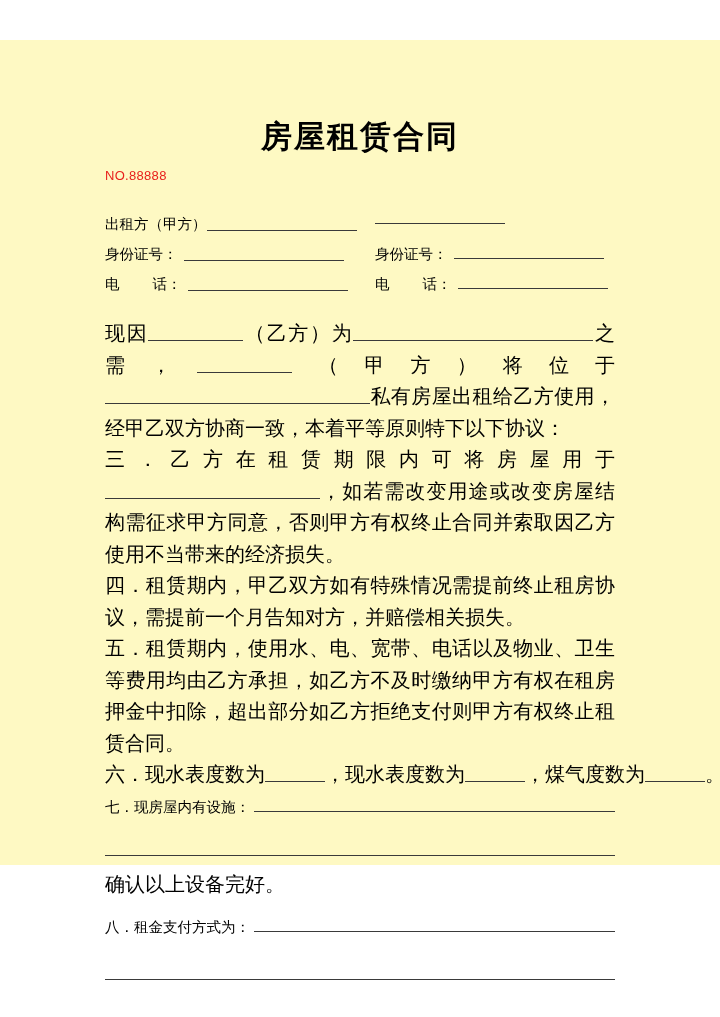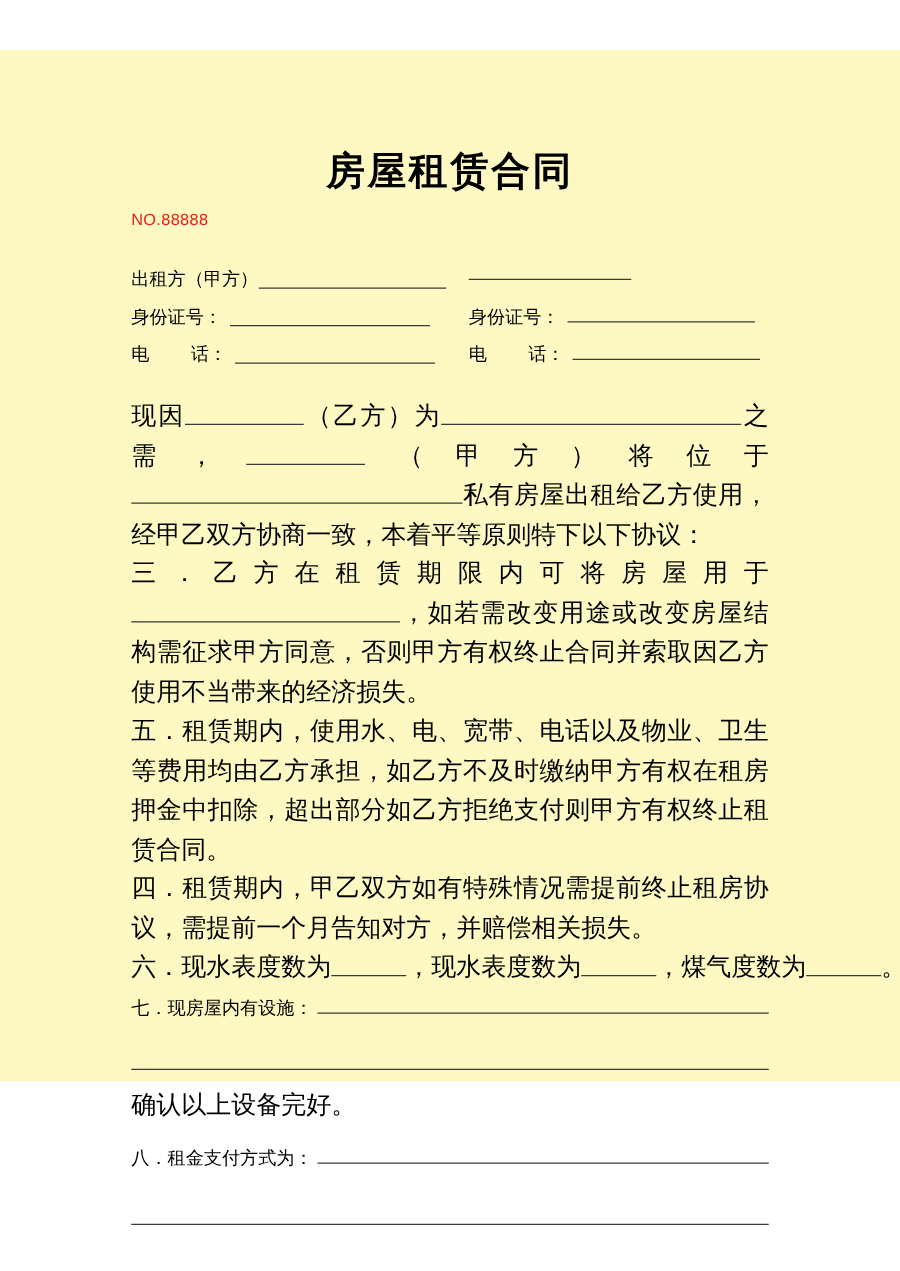--- a/index.html
+++ b/index.html
@@ -195,25 +195,25 @@
       <span>现因</span><span class="blk w95"></span><span>（乙方）为</span><span class="blk w240"></span><span>之需，</span><span class="blk w95"></span><span>（甲方）</span><span>将位于</span><span class="blk w265"></span><span>私有房屋出租给乙方使用，经甲乙双方协商一致，本着平等原则特下以下协议：</span>
     </p>
 
 
 
     <p class="para clause">
       <span class="num">三．</span><span>乙方在租赁期限内可将房屋用于</span><span class="blk w215"></span><span>，如若需改变用途或改变房屋结构需征求甲方同意，否则甲方有权终止合同并索取因乙方使用不当带来的经济损失。</span>
     </p>
 
     <p class="para clause">
+      <span class="num">四．</span><span>租赁期内，甲乙双方如有特殊情况需提前终止租房协议，需提前一个月告知对方，并赔偿相关损失。</span>
+    </p>
+
+    <p class="para clause">
       <span class="num">五．</span><span>租赁期内，使用水、电、宽带、电话以及物业、卫生等费用均由乙方承担，如乙方不及时缴纳甲方有权在租房押金中扣除，超出部分如乙方拒绝支付则甲方有权终止租赁合同。</span>
-    </p>
-
-    <p class="para clause">
-      <span class="num">四．</span><span>租赁期内，甲乙双方如有特殊情况需提前终止租房协议，需提前一个月告知对方，并赔偿相关损失。</span>
     </p>
 
     <p class="para clause" style="white-space:nowrap;">
       <span class="num">六．</span><span>现水表度数为</span><span class="blk w60"></span><span>，现水表度数为</span><span class="blk w60"></span><span>，煤气度数为</span><span class="blk w60"></span><span>。</span>
     </p>
 
     <div class="line-with-rule">
       <span class="num">七．</span>
         <span>现房屋内有设施：</span>
       <span class="grow"></span>

